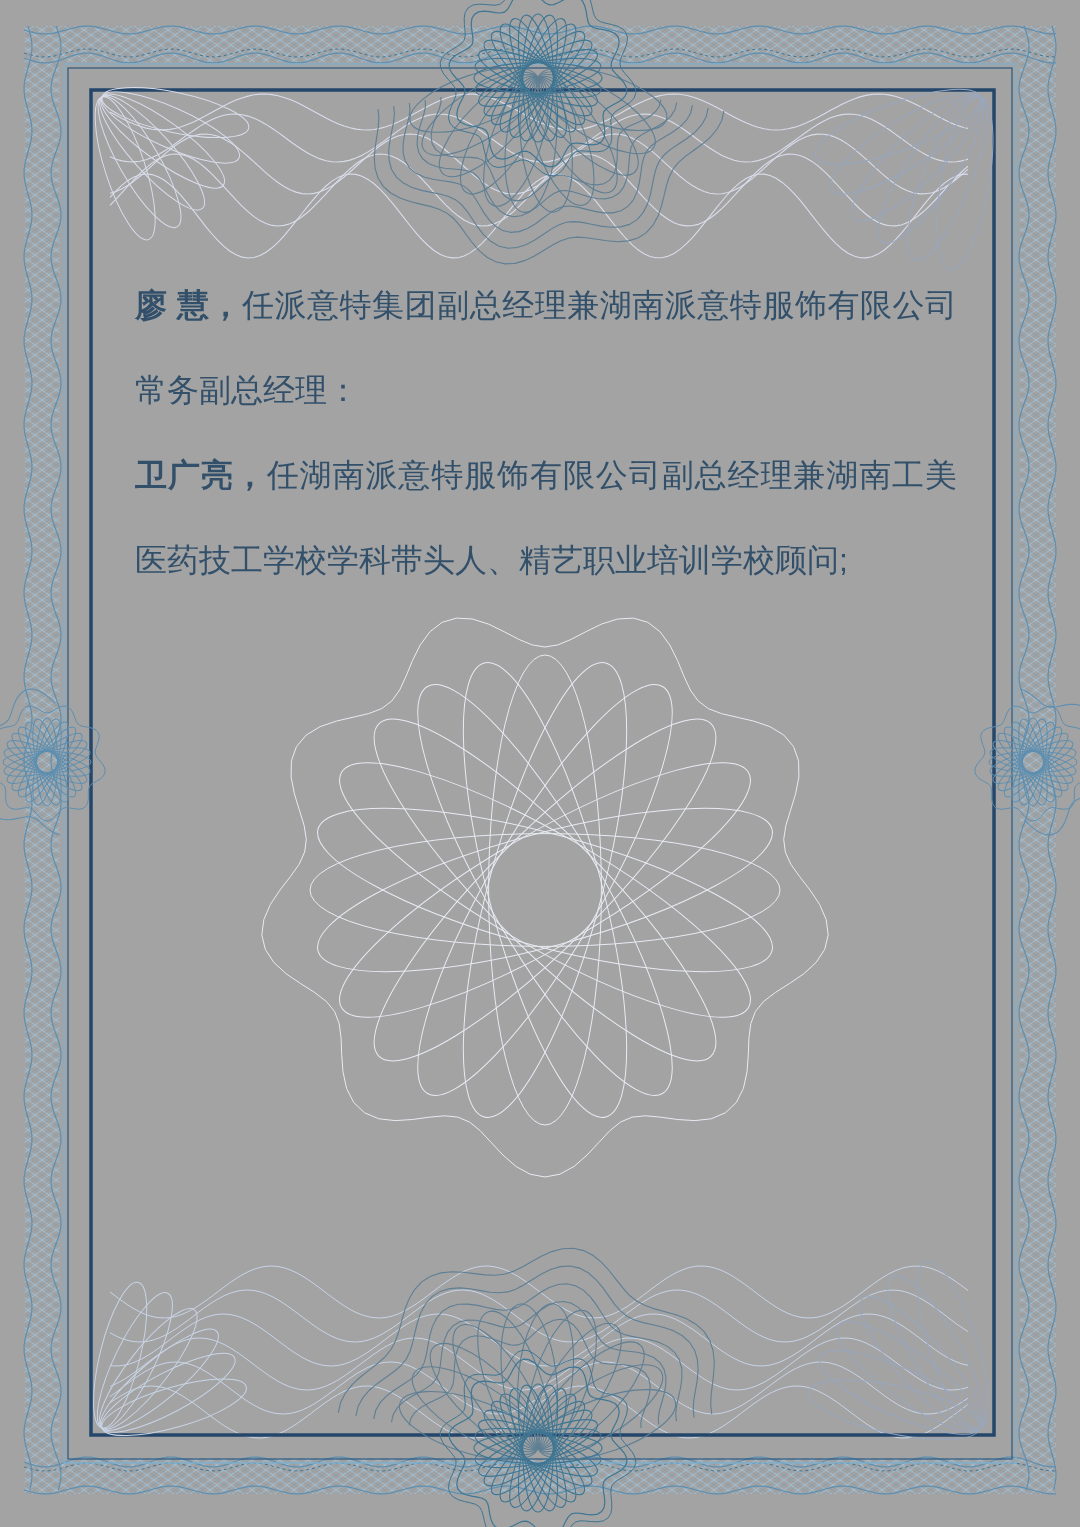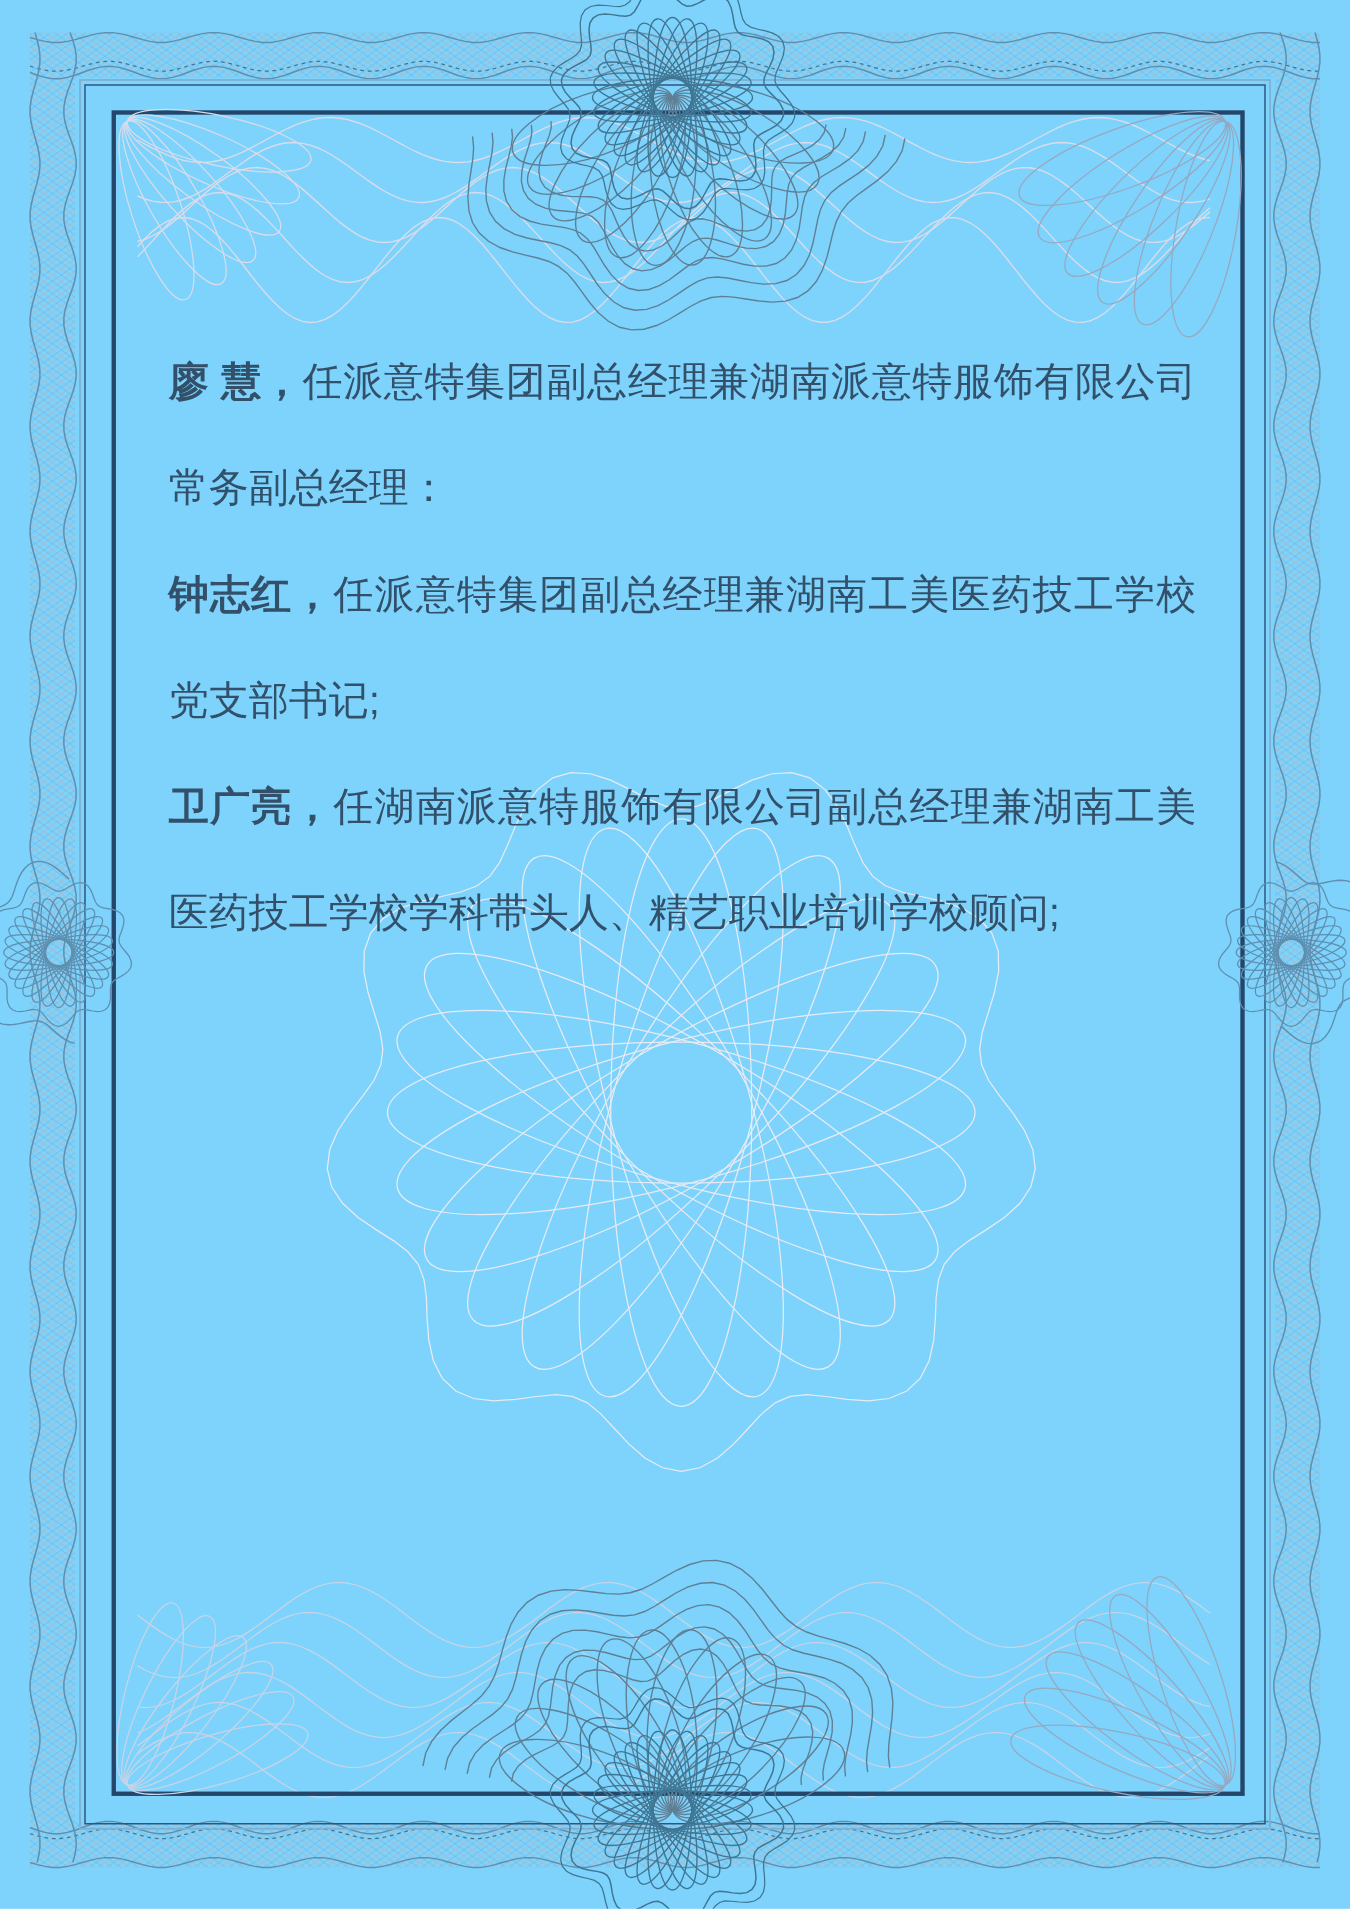--- a/index.html
+++ b/index.html
@@ -1,21 +1,21 @@
 <!DOCTYPE html>
 <html><head>
 <meta charset="utf-8">
 <style>
   html,body{margin:0;padding:0;}
   body{
     width:1080px;height:1527px;position:relative;overflow:hidden;
     background:#fcfdfe;
     font-family:"Liberation Sans","DejaVu Sans",sans-serif;
   }
-  .page{position:absolute;inset:0;background:#7dd3fc;}
+  .page{position:absolute;inset:0;background:#a3a3a3;}
   svg.deco{position:absolute;left:0;top:0;width:1080px;height:1527px;display:block;}
   .content{
     position:absolute;left:91px;top:90px;width:903px;height:1345px;
     box-sizing:border-box;padding:173px 37px 0 44px;
   }
   .entry{
     margin:0;padding:0;
     width:822px;
     font-size:32px;line-height:85px;
     color:#33506A;
@@ -198,17 +198,16 @@
       <ellipse cx="1033" cy="762" rx="44" ry="10.559999999999999" fill="none" stroke="#5E8FB0" stroke-width="1" transform="rotate(128.57142857142858 1033 762)"></ellipse>
       <ellipse cx="1033" cy="762" rx="44" ry="10.559999999999999" fill="none" stroke="#5E8FB0" stroke-width="1" transform="rotate(141.42857142857142 1033 762)"></ellipse>
       <ellipse cx="1033" cy="762" rx="44" ry="10.559999999999999" fill="none" stroke="#5E8FB0" stroke-width="1" transform="rotate(154.28571428571428 1033 762)"></ellipse>
       <ellipse cx="1033" cy="762" rx="44" ry="10.559999999999999" fill="none" stroke="#5E8FB0" stroke-width="1" transform="rotate(167.14285714285714 1033 762)"></ellipse>
       <path d="M1087.0,762.0L1089.2,764.9L1090.7,768.1L1091.2,771.2L1090.5,774.2L1088.6,776.9L1085.8,779.2L1082.7,781.1L1079.6,782.8L1077.1,784.5L1075.4,786.5L1074.6,789.0L1074.3,792.0L1074.4,795.5L1074.3,799.2L1073.7,802.7L1072.3,805.7L1070.1,807.8L1067.1,809.0L1063.6,809.2L1060.0,808.8L1056.5,808.1L1053.3,807.6L1050.6,807.8L1048.2,808.8L1046.1,810.7L1043.9,813.3L1041.6,816.1L1039.0,818.6L1036.1,820.4L1033.0,821.0L1029.9,820.4L1027.0,818.6L1024.4,816.1L1022.1,813.3L1019.9,810.7L1017.8,808.8L1015.4,807.8L1012.7,807.6L1009.5,808.1L1006.0,808.8L1002.4,809.2L998.9,809.0L995.9,807.8L993.7,805.7L992.3,802.7L991.7,799.2L991.6,795.5L991.7,792.0L991.4,789.0L990.6,786.5L988.9,784.5L986.4,782.8L983.3,781.1L980.2,779.2L977.4,776.9L975.5,774.2L974.8,771.2L975.3,768.1L976.8,764.9L979.0,762.0L981.3,759.3L983.3,756.8L984.5,754.3L984.8,751.8L984.3,748.9L983.1,745.8L981.9,742.4L981.0,738.8L980.9,735.5L981.9,732.5L984.0,730.2L986.9,728.5L990.4,727.5L994.0,726.9L997.3,726.3L1000.0,725.4L1002.1,723.9L1003.6,721.6L1004.8,718.6L1006.0,715.2L1007.5,711.9L1009.4,709.0L1011.9,707.0L1014.8,706.1L1018.1,706.4L1021.5,707.7L1024.7,709.4L1027.7,711.2L1030.4,712.5L1033.0,713.0L1035.6,712.5L1038.3,711.2L1041.3,709.4L1044.5,707.7L1047.9,706.4L1051.2,706.1L1054.1,707.0L1056.6,709.0L1058.5,711.9L1060.0,715.2L1061.2,718.6L1062.4,721.6L1063.9,723.9L1066.0,725.4L1068.7,726.3L1072.0,726.9L1075.6,727.5L1079.1,728.5L1082.0,730.2L1084.1,732.5L1085.1,735.5L1085.0,738.8L1084.1,742.4L1082.9,745.8L1081.7,748.9L1081.2,751.8L1081.5,754.3L1082.7,756.8L1084.7,759.3L1087.0,762.0Z" fill="none" stroke="#5E8FB0" stroke-width="1"></path>
       <path d="M1020.2,689.3L1024.2,690.5L1028.1,692.5L1031.8,695.1L1035.2,697.9L1038.4,700.7L1041.3,703.3L1044.0,705.3L1046.8,706.6L1049.7,707.3L1052.9,707.3L1056.4,706.8L1060.3,706.0L1064.5,705.1L1069.0,704.4L1073.4,704.2L1077.8,704.7L1081.7,706.0L1085.1,708.1L1087.7,711.0L1089.5,714.6L1090.5,718.7L1090.8,723.0L1090.4,727.5L1089.6,731.9L1088.7,736.0L1088.0,739.8L1087.6,743.2L1087.8,746.3L1088.7,749.1L1090.3,751.9L1092.5,754.7L1095.2,757.7L1098.0,760.9L1100.8,764.4L1103.2,768.1L1105.0,772.1L1105.9,776.2L1105.7,780.1L1104.5,783.9L1102.3,787.2L1099.3,790.1L1095.6,792.5L1091.5,794.5L1087.4,796.0L1083.4,797.3L1079.7,798.5L1076.6,799.9L1074.0,801.6L1072.0,803.8L1070.4,806.6L1069.1,809.9L1067.9,813.7L1066.5,817.8L1064.9,821.9L1062.8,825.9L1060.2,829.4L1057.2,832.2L1053.7,834.0L1049.8,834.9L1045.8,834.7L1041.8,833.5L1037.9,831.5L1034.2,828.9L1030.8,826.1L1027.6,823.3L1024.7,820.7" fill="none" stroke="#5E8FB0" stroke-width="1.1"></path>
     </svg>
 
   <div class="content">
     <p class="entry"><span class="name">廖 慧，</span><span class="desc">任派意特集团副总经理兼湖南派意特服饰有限公司常务副总经理：</span></p>
-    <p class="entry"><span class="name">钟志红，</span><span class="desc">任派意特集团副总经理兼湖南工美医药技工学校党支部书记;</span></p>
     <p class="entry"><span class="name">卫广亮，</span><span class="desc">任湖南派意特服饰有限公司副总经理兼湖南工美医药技工学校学科带头人、精艺职业培训学校顾问;</span></p>
   </div>
 
 </div>
 
 </body></html>

